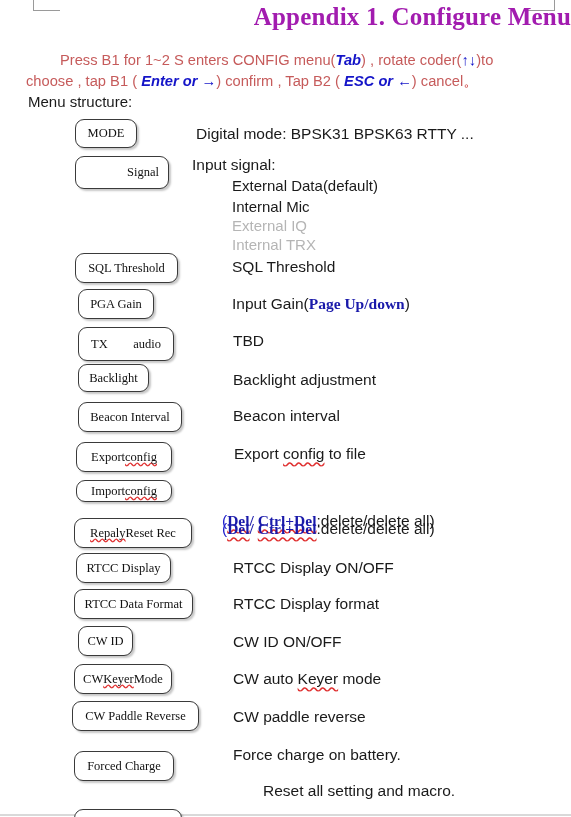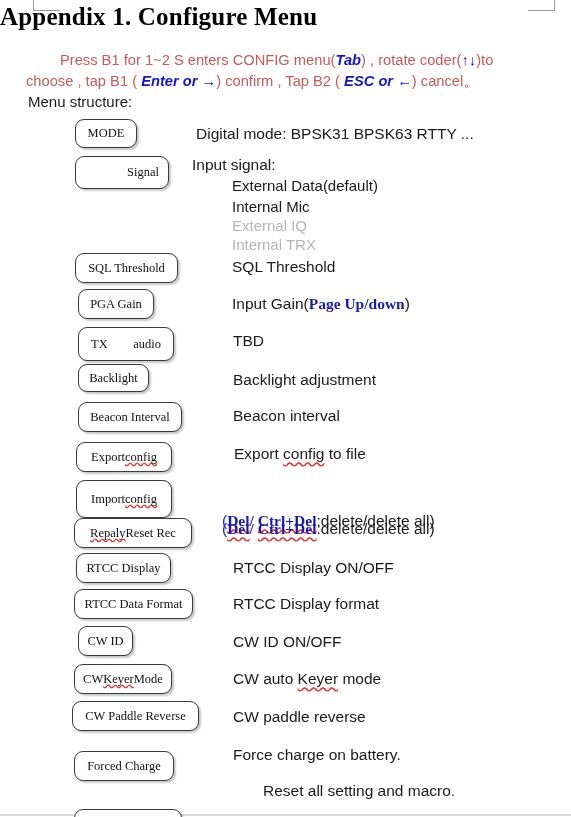--- a/index.html
+++ b/index.html
@@ -32,26 +32,26 @@
     bottom: 1px;
     height: 2px;
     background: #d9d9d9;
   }
 
   
   .doc-title {
     position: absolute;
     left: 0; right: 0;
     top: 3px;
-    text-align: left;
+    text-align: right;
     font-family: "Liberation Serif", serif;
     font-weight: bold;
     font-size: 25px;
     letter-spacing: .2px;
-    color: #000000;
+    color: #a21caf;
   }
 
   
   .instructions {
     position: absolute;
     left: 26px;
     top: 50px;
     width: 512px;
     color: #c65b5b;
     font-size: 14.7px;
@@ -203,21 +203,21 @@
       <div class="desc" style="left: 233px; top: 408px;"><span>Beacon interval</span></div>
     </div>
     <div class="row">
       <div class="chip" style="left: 76px; top: 442px; width: 96px; height: 30px;">
         <span>Export </span>
         <span class="sq">config</span>
       </div>
       <div class="desc" style="left: 234px; top: 446px;"><span>Export </span><span class="sq">config</span><span> to file</span></div>
     </div>
     <div class="row">
-      <div class="chip" style="left: 76px; top: 480px; width: 96px; height: 38px;">
+      <div class="chip" style="left: 76px; top: 480px; width: 96px; height: 22px;">
         <span>Import </span>
         <span class="sq">config</span>
       </div>
       <div class="desc" style="left: 222px; top: 513px;"><span class="blue">(</span><span class="bluemono sq">Del</span><span class="bluemono">/ </span><span class="bluemono sq">Ctrl+Del</span><span>:delete/delete all)</span></div>
     </div>
     <div class="row">
       <div class="chip" style="left: 74px; top: 518px; width: 118px; height: 30px;">
         <span class="sq">Repaly</span>
         <span> Reset Rec</span>
       </div>

